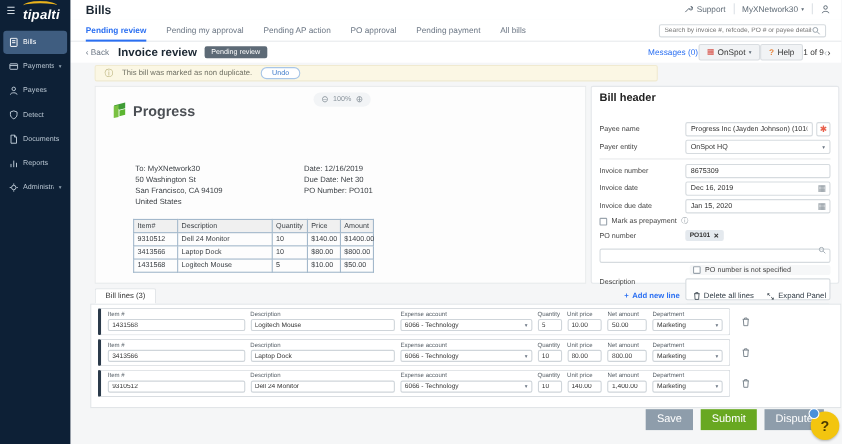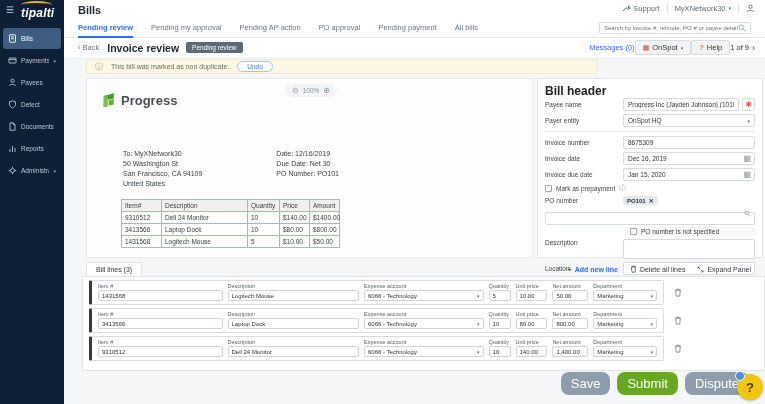--- a/index.html
+++ b/index.html
@@ -63,21 +63,21 @@
   .vendor-name { font-size:13px; font-weight:bold; color:#4b4f54; }
   .inv-title { position:absolute; left:34px; top:50px; width:216px; text-align:center; font-size:8.5px; font-weight:bold; color:#33383d; }
   .addr-row { position:absolute; left:36px; top:70px; width:216px; display:flex; justify-content:space-between; }
   .addr-line, .meta-line { font-size:7px; color:#3a3f44; line-height:10px; }
   .inv-table { position:absolute; left:34px; top:120px; width:218px; border-collapse:collapse; table-layout:fixed; }
   .inv-table th, .inv-table td { border:1px solid #a3b8cb; font-size:6.5px; color:#3a3f44; padding:2px 3px; text-align:left; font-weight:normal; }
   .inv-table th { background:#f0f0f0; }
 
   
   .bill-header { position:absolute; left:473px; top:78px; width:226px; height:180px; background:#fff; border:1px solid #e4e7ea; border-radius:2px; padding:5px 7px; }
-  .bh-title { font-size:12px; font-weight:bold; color:#222; margin-bottom:0; }
+  .bh-title { font-size:10px; font-weight:bold; color:#222; margin-bottom:16px; }
   .bh-row { display:flex; align-items:center; margin-bottom:3px; }
   .bh-label { width:78px; font-size:6.5px; color:#444; flex:0 0 78px; }
   .fld { height:13px; border:1px solid #d6dbdf; border-radius:2px; font-size:6.5px; color:#333; padding:0 4px; font-family:"Liberation Sans", sans-serif; background:#fff; width:100%; outline:none; }
   .bh-ctrl { flex:1; display:flex; align-items:center; gap:3px; position:relative; }
   .req-btn { flex:0 0 13px; height:13px; border:1px solid #d6dbdf; border-radius:2px; background:#fff; color:#e8604c; font-size:8px; line-height:11px; text-align:center; cursor:pointer; }
   .selectbox { height:13px; border:1px solid #d6dbdf; border-radius:2px; font-size:6.5px; color:#333; padding:0 4px; background:#fff; display:flex; align-items:center; justify-content:space-between; width:100%; cursor:pointer; }
   .sel-caret { font-size:5px; color:#6b7684; }
   .bh-div { height:1px; background:#e8eaec; margin:4px 0; }
   .ico-inside { position:absolute; right:4px; top:2px; color:#8a949c; font-size:8px; }
   .chk-row { display:flex; align-items:center; gap:4px; margin:2px 0 3px; }
@@ -101,21 +101,21 @@
   .line-card { width:575px; border:1px solid #d9dde1; border-left:3px solid #2b3a4a; border-radius:2px; padding:2px 6px 3px; display:flex; gap:5px; background:#fff; }
   .lc-col { display:flex; flex-direction:column; }
   .lc-label { font-size:5.5px; color:#555e66; margin-bottom:1px; }
   .lc-inp { height:11px; border:1px solid #cfd5da; border-radius:2px; font-size:6px; color:#333; padding:0 3px; outline:none; font-family:"Liberation Sans", sans-serif; width:100%; background:#fff; }
   .lc-sel { height:11px; border:1px solid #cfd5da; border-radius:2px; font-size:6px; color:#333; padding:0 3px; display:flex; align-items:center; justify-content:space-between; background:#fff; cursor:pointer; }
   .w-item{width:125px;} .w-desc{width:132px;} .w-exp{width:120px;} .w-qty{width:22px;} .w-up{width:32px;} .w-net{width:36px;} .w-dep{width:64px;}
   .row-trash { margin-left:10px; cursor:pointer; display:flex; }
 
   
   .footer-btns { position:absolute; right:16px; top:372px; display:flex; gap:7px; z-index:3; }
-  .btn { border:none; border-radius:8px; color:#fff; font-size:13px; padding:4px 10px; cursor:pointer; font-family:"Liberation Sans", sans-serif; }
+  .btn { border:none; border-radius:0; color:#fff; font-size:10px; padding:4px 10px; cursor:pointer; font-family:"Liberation Sans", sans-serif; }
   .btn-gray { background:#8e9dab; }
   .btn-green { background:#68a821; }
   .chat { position:absolute; right:2px; bottom:4px; width:26px; height:26px; border-radius:50%; background:#f3c50f; display:flex; align-items:center; justify-content:center; font-size:13px; font-weight:bold; color:#4a3b00; cursor:pointer; z-index:4; box-shadow:0 1px 2px rgba(0,0,0,0.25); }
   .chat-badge { position:absolute; left:-2px; top:-3px; width:10px; height:10px; border-radius:50%; background:#4a90d9; border:1px solid #fff; }
 
   svg.mini { display:block; }
 </style>
 </head>
 <body>
 

